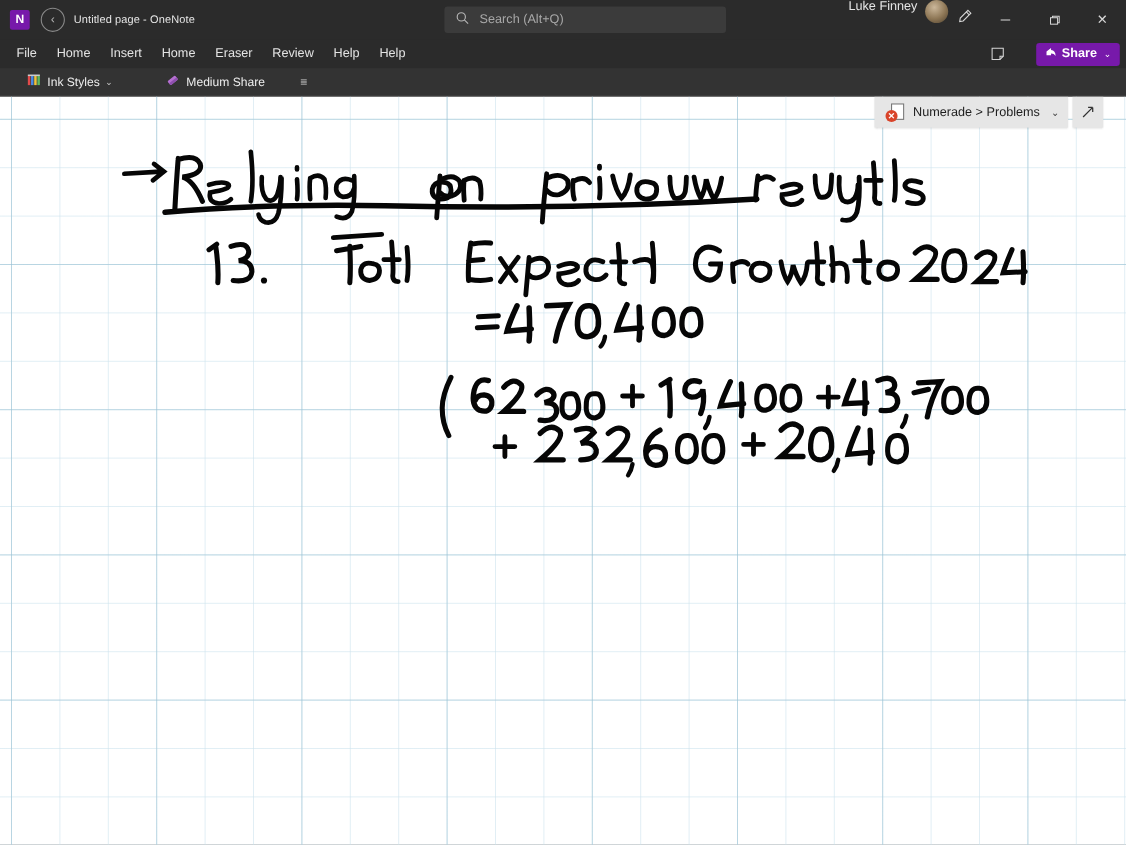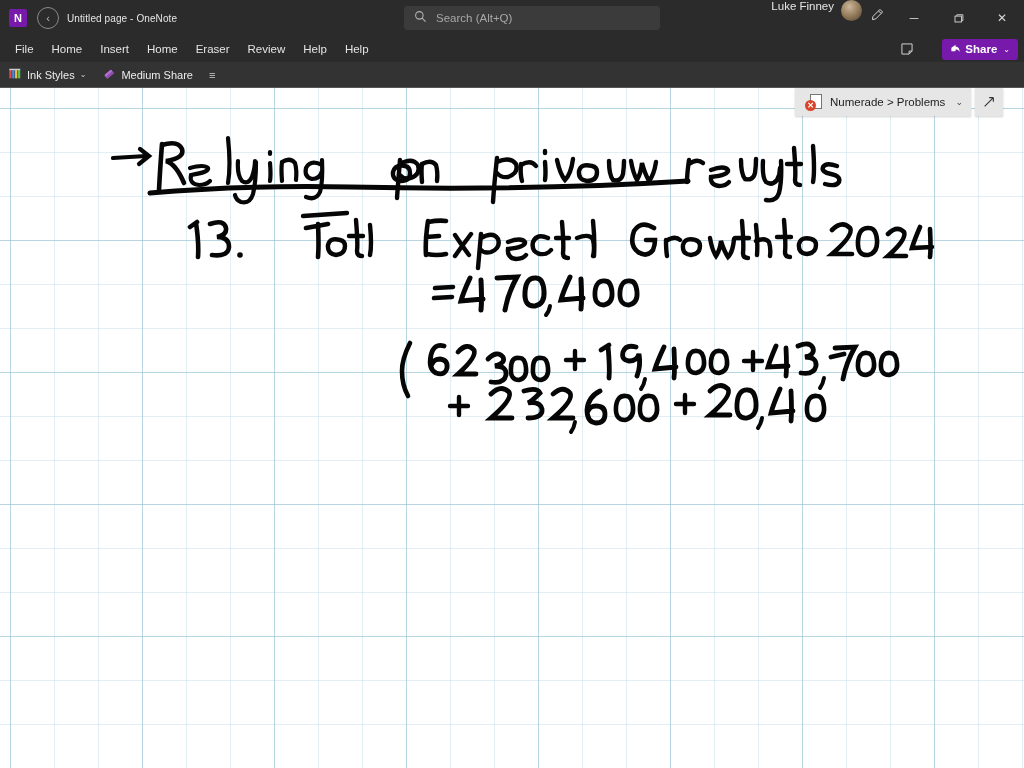--- a/index.html
+++ b/index.html
@@ -101,21 +101,21 @@
   .inkbar {
     position: absolute; top: 62px; left: 0;
     width: 1024px; height: 26px;
     background: #333333;
     display: flex; align-items: center;
     border-bottom: 1px solid #555;
   }
   .ink-item {
     display: flex; align-items: center; gap: 5px;
     font-size: 11px; color: #ededed;
-    padding: 0 8px; height: 26px; white-space: nowrap;
+    padding: 0 24px; height: 26px; white-space: nowrap;
   }
   .pens-icon { display: block; }
   .eraser-icon { display: block; }
   .ink-chev { font-size: 8px; color: #cfcfcf; }
   .overflow-icon { color: #d0d0d0; font-size: 11px; padding: 0 8px; }
 
   
   .canvas {
     position: absolute; top: 88px; left: 0;
     width: 1024px; height: 680px;

